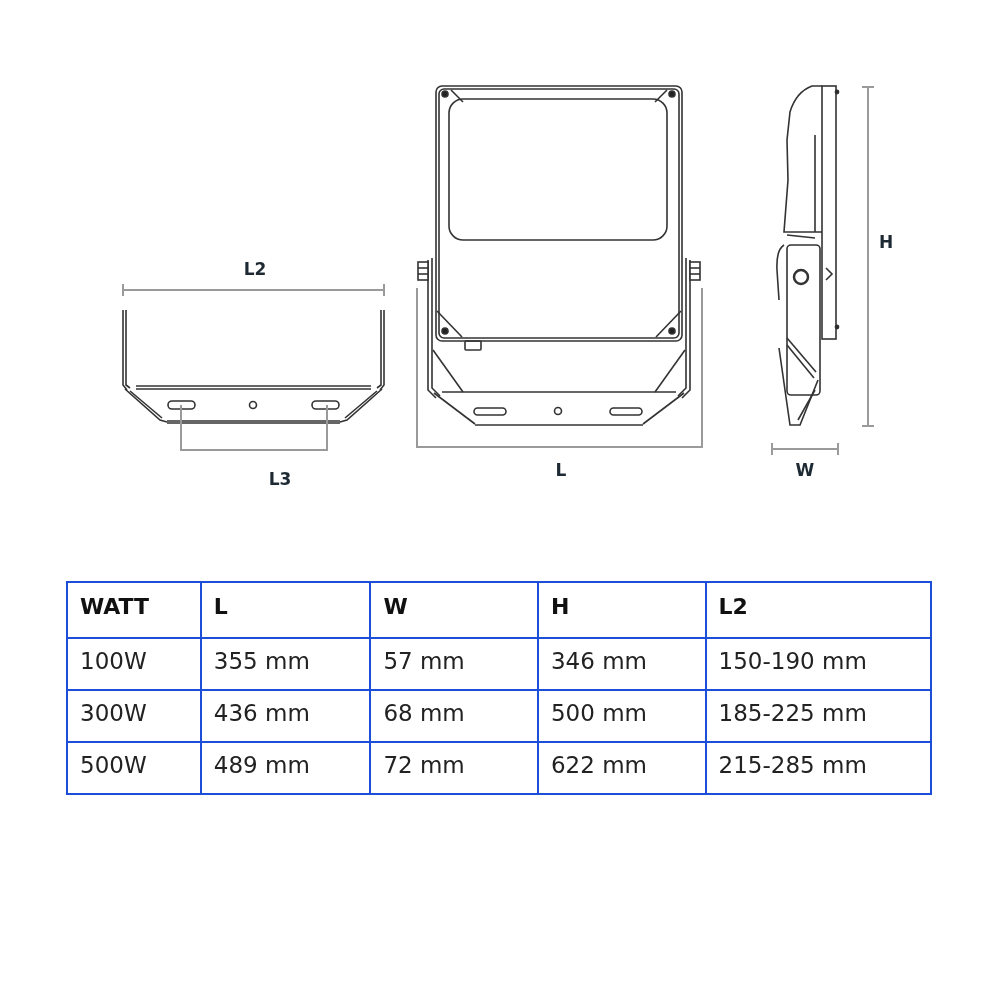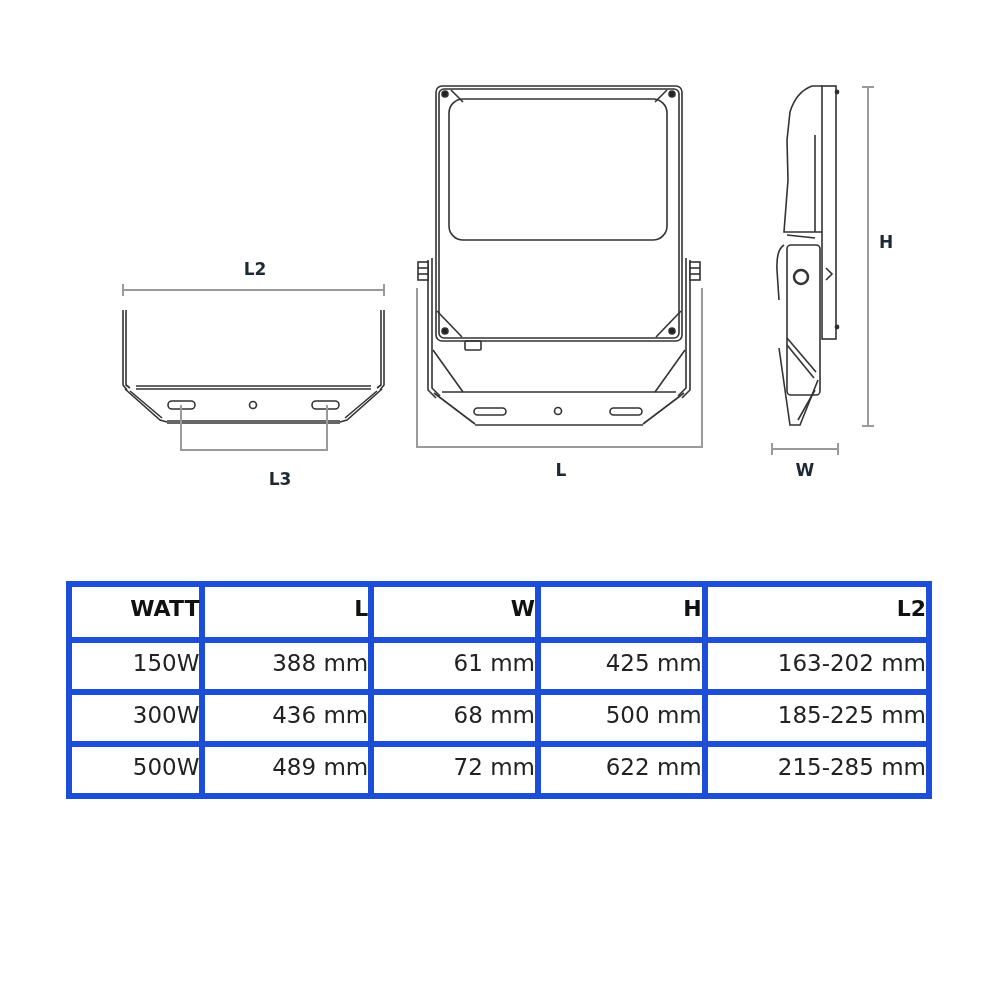--- a/index.html
+++ b/index.html
@@ -3,22 +3,22 @@
 <meta charset="utf-8">
 <style>
   html, body { margin:0; padding:0; background:#ffffff; }
   body { width:1000px; height:1000px; position:relative; overflow:hidden;
          font-family:"Liberation Sans", "DejaVu Sans", sans-serif; color:#1a1a1a; }
   .drawing { position:absolute; left:0; top:0; width:1000px; height:520px; }
   .dim-label { position:absolute; font-family:"DejaVu Sans", sans-serif; font-weight:bold;
                font-size:17px; color:#1e2a33; transform:translateX(-50%); }
   table.spec { position:absolute; left:66px; top:581px; border-collapse:collapse;
                width:866px; }
-  table.spec td, table.spec th { border:6px solid #1d4ed8; height:52px; padding:0 0 7px 12px;
-               text-align:right; vertical-align:middle; font-family:"DejaVu Sans", sans-serif;
+  table.spec td, table.spec th { border:2px solid #1d4ed8; height:52px; padding:0 0 7px 12px;
+               text-align:left; vertical-align:middle; font-family:"DejaVu Sans", sans-serif;
                font-size:23px; color:#222; font-weight:normal; box-sizing:border-box; }
   table.spec th { font-weight:bold; font-size:22px; color:#111; height:56px; }
   col.c0 { width:134px; } col.c1 { width:170px; } col.c2 { width:168px; }
   col.c3 { width:168px; } col.c4 { width:226px; }
 </style>
 </head>
 <body>
 
 <svg class="drawing" viewBox="0 0 1000 520" xmlns="http://www.w3.org/2000/svg">
 
@@ -146,25 +146,25 @@
     <tr>
       <th>WATT</th>
       <th>L</th>
       <th>W</th>
       <th>H</th>
       <th>L2</th>
     </tr>
   </thead>
   <tbody>
     <tr>
-      <td>150W</td>
-      <td>388 mm</td>
-      <td>61 mm</td>
-      <td>425 mm</td>
-      <td>163-202 mm</td>
+      <td>100W</td>
+      <td>355 mm</td>
+      <td>57 mm</td>
+      <td>346 mm</td>
+      <td>150-190 mm</td>
     </tr>
     <tr>
       <td>300W</td>
       <td>436 mm</td>
       <td>68 mm</td>
       <td>500 mm</td>
       <td>185-225 mm</td>
     </tr>
     <tr>
       <td>500W</td>

